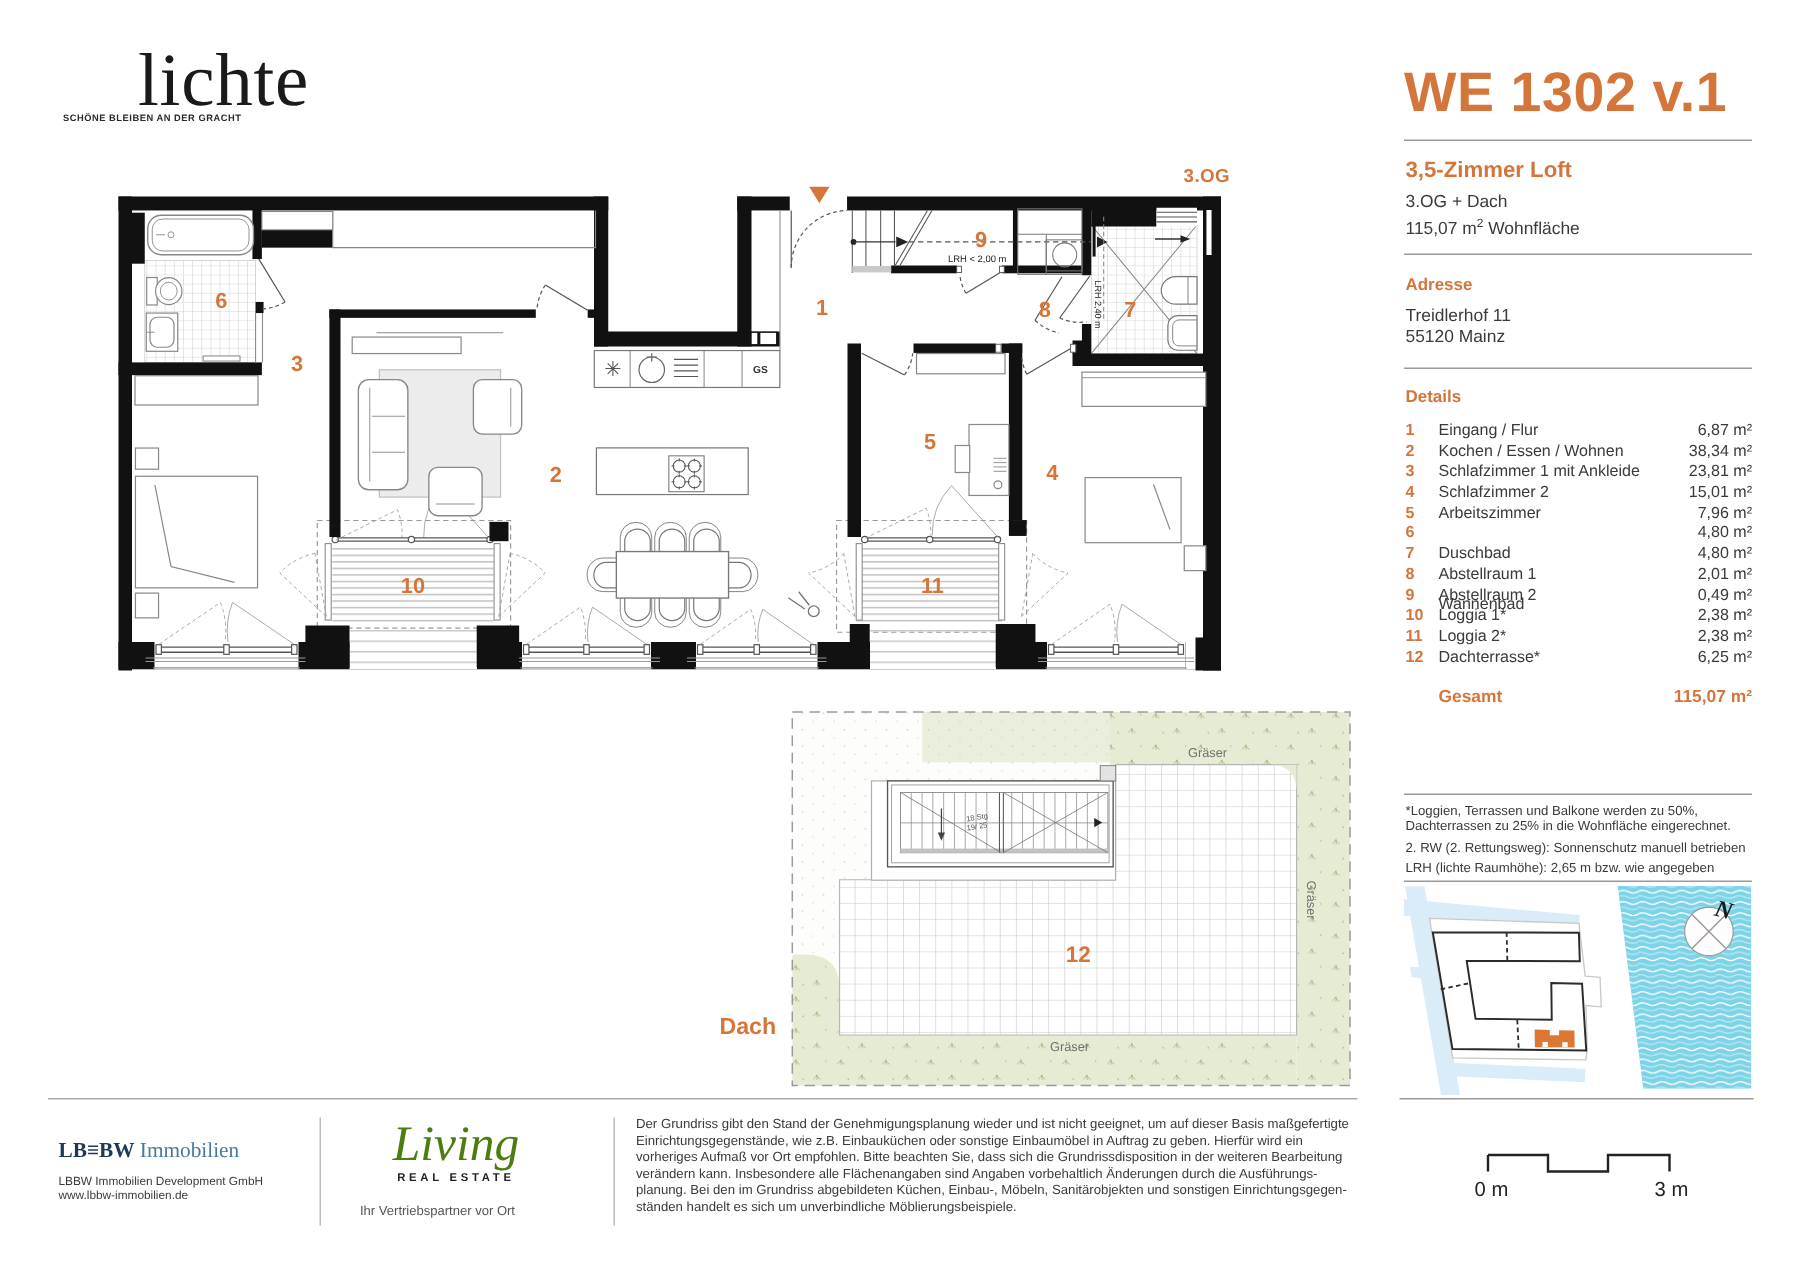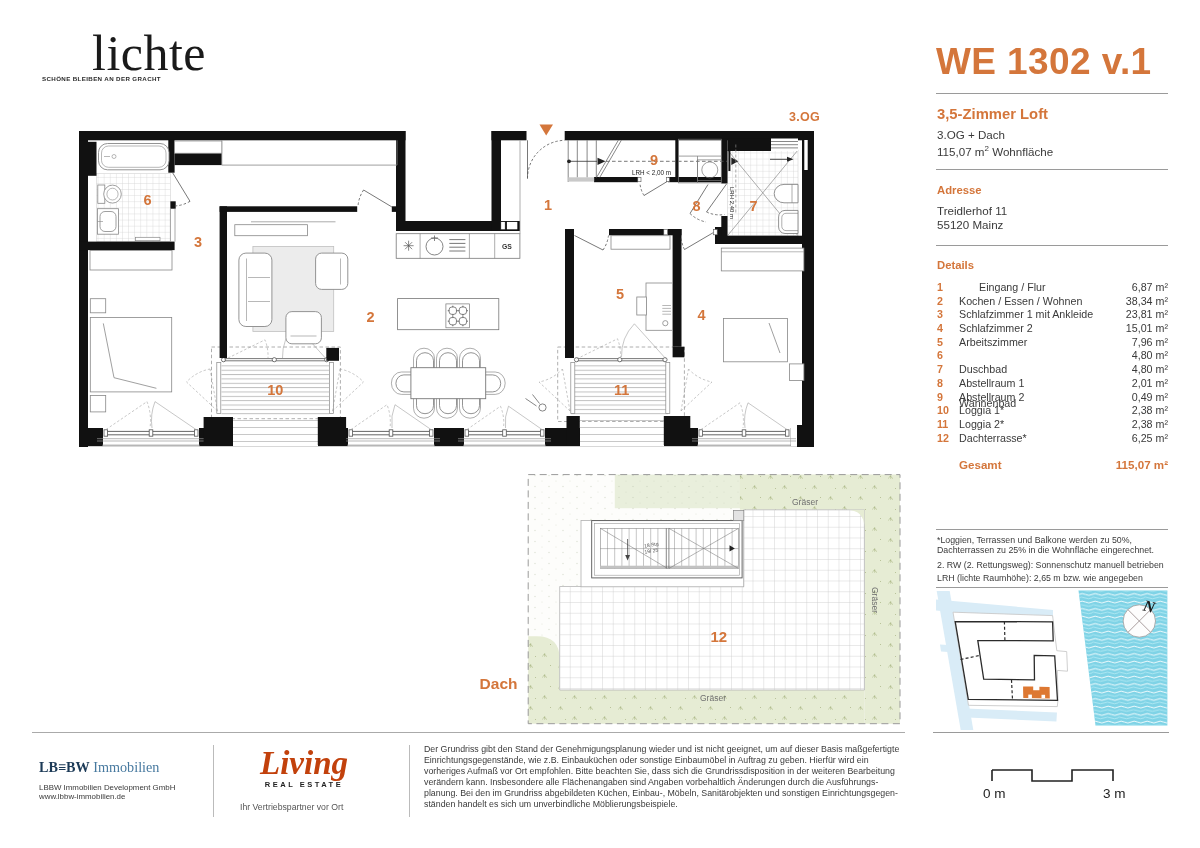--- a/index.html
+++ b/index.html
@@ -31,21 +31,21 @@
 
 <div class="abs orange" style="left:937px;top:184px;font-size:11.3px;font-weight:bold;">Adresse</div>
 
 <div class="abs" style="left:937px;top:203.5px;font-size:11.6px;color:#3a3a3a;line-height:14.3px;">Treidlerhof 11<br>55120 Mainz</div>
 
 <div class="hline" style="left:936px;top:245px;width:232px;"></div>
 
 <div class="abs orange" style="left:937px;top:259px;font-size:11.3px;font-weight:bold;">Details</div>
 
 <div class="abs" style="left:937px;top:281px;width:231px;font-size:10.7px;color:#3a3a3a;">
-  <div style="height:13.7px;"><span class="orange" style="font-weight:bold;">1</span><span style="position:absolute;left:22px;margin-left:20px;">Eingang / Flur</span><span style="position:absolute;right:0;">6,87 m²</span></div>
+  <div style="height:13.7px;"><span class="orange" style="font-weight:bold;">1</span><span style="position:absolute;left:22px;">Eingang / Flur</span><span style="position:absolute;right:0;">6,87 m²</span></div>
   <div style="height:13.7px;"><span class="orange" style="font-weight:bold;">2</span><span style="position:absolute;left:22px;">Kochen / Essen / Wohnen</span><span style="position:absolute;right:0;">38,34 m²</span></div>
   <div style="height:13.7px;"><span class="orange" style="font-weight:bold;">3</span><span style="position:absolute;left:22px;">Schlafzimmer 1 mit Ankleide</span><span style="position:absolute;right:0;">23,81 m²</span></div>
   <div style="height:13.7px;"><span class="orange" style="font-weight:bold;">4</span><span style="position:absolute;left:22px;">Schlafzimmer 2</span><span style="position:absolute;right:0;">15,01 m²</span></div>
   <div style="height:13.7px;"><span class="orange" style="font-weight:bold;">5</span><span style="position:absolute;left:22px;">Arbeitszimmer</span><span style="position:absolute;right:0;">7,96 m²</span></div>
   <div style="height:13.7px;"><span class="orange" style="font-weight:bold;">6</span><span style="position:absolute;left:22px;margin-top:48px;">Wannenbad</span><span style="position:absolute;right:0;">4,80 m²</span></div>
   <div style="height:13.7px;"><span class="orange" style="font-weight:bold;">7</span><span style="position:absolute;left:22px;">Duschbad</span><span style="position:absolute;right:0;">4,80 m²</span></div>
   <div style="height:13.7px;"><span class="orange" style="font-weight:bold;">8</span><span style="position:absolute;left:22px;">Abstellraum 1</span><span style="position:absolute;right:0;">2,01 m²</span></div>
   <div style="height:13.7px;"><span class="orange" style="font-weight:bold;">9</span><span style="position:absolute;left:22px;">Abstellraum 2</span><span style="position:absolute;right:0;">0,49 m²</span></div>
   <div style="height:13.7px;"><span class="orange" style="font-weight:bold;">10</span><span style="position:absolute;left:22px;">Loggia 1*</span><span style="position:absolute;right:0;">2,38 m²</span></div>
   <div style="height:13.7px;"><span class="orange" style="font-weight:bold;">11</span><span style="position:absolute;left:22px;">Loggia 2*</span><span style="position:absolute;right:0;">2,38 m²</span></div>
@@ -67,21 +67,21 @@
 
 <div class="hline" style="left:32px;top:732px;width:873px;background:#aaaaaa;"></div>
 
 <div class="abs" style="left:39px;top:759px;font-size:14.2px;font-family:Liberation Serif, serif;"><span style="color:#1c3a57;font-weight:bold;">LB≡BW</span> <span style="color:#47799f;">Immobilien</span></div>
 
 <div class="abs" style="left:39px;top:783px;font-size:7.9px;color:#3a3a3a;line-height:9.3px;">LBBW Immobilien Development GmbH<br>www.lbbw-immobilien.de</div>
 
 <div class="vline" style="left:213px;top:745px;height:72px;"></div>
 
 <div class="abs" style="left:249px;top:746px;width:110px;text-align:center;">
-  <div style="font-family:'Liberation Serif',serif;font-style:italic;font-weight:bold;font-size:33px;color:#c2410c;line-height:34px;">Living</div>
+  <div style="font-family:'Liberation Serif',serif;font-style:italic;font-weight:normal;font-size:33px;color:#4d7c0f;line-height:34px;">Living</div>
   <div style="font-size:7.5px;font-weight:bold;color:#222222;letter-spacing:2.5px;margin-top:0px;">REAL ESTATE</div>
 </div>
 
 <div class="abs" style="left:240px;top:802px;width:120px;font-size:8.7px;color:#555555;white-space:nowrap;">Ihr Vertriebspartner vor Ort</div>
 
 <div class="vline" style="left:409px;top:745px;height:72px;"></div>
 
 <div class="abs" style="left:424px;top:744px;font-size:8.8px;color:#3a3a3a;line-height:10.9px;white-space:nowrap;">Der Grundriss gibt den Stand der Genehmigungsplanung wieder und ist nicht geeignet, um auf dieser Basis maßgefertigte<br>Einrichtungsgegenstände, wie z.B. Einbauküchen oder sonstige Einbaumöbel in Auftrag zu geben. Hierfür wird ein<br>vorheriges Aufmaß vor Ort empfohlen. Bitte beachten Sie, dass sich die Grundrissdisposition in der weiteren Bearbeitung<br>verändern kann. Insbesondere alle Flächenangaben sind Angaben vorbehaltlich Änderungen durch die Ausführungs-<br>planung. Bei den im Grundriss abgebildeten Küchen, Einbau-, Möbeln, Sanitärobjekten und sonstigen Einrichtungsgegen-<br>ständen handelt es sich um unverbindliche Möblierungsbeispiele.</div>
 
 <svg class="abs" style="left:60px;top:100px;" width="770" height="365" viewBox="60 100 770 365">

